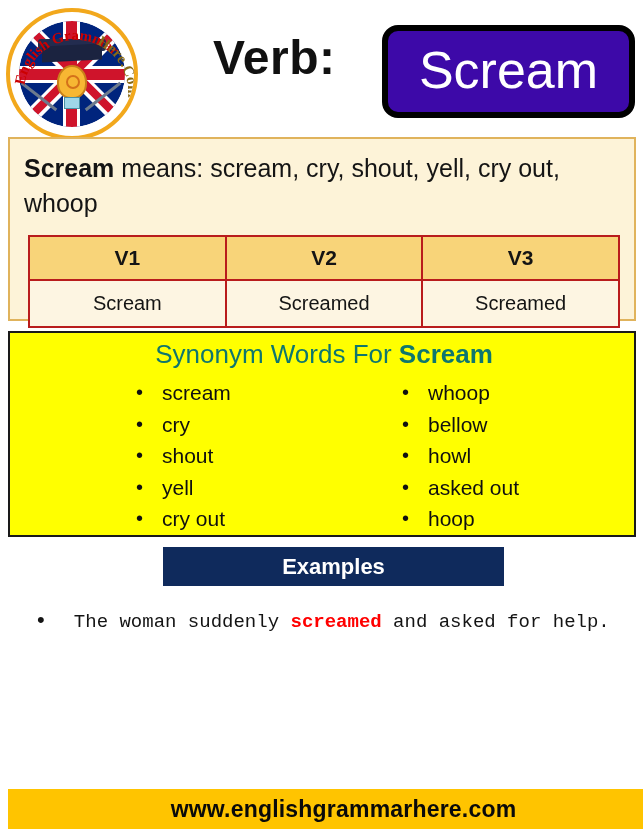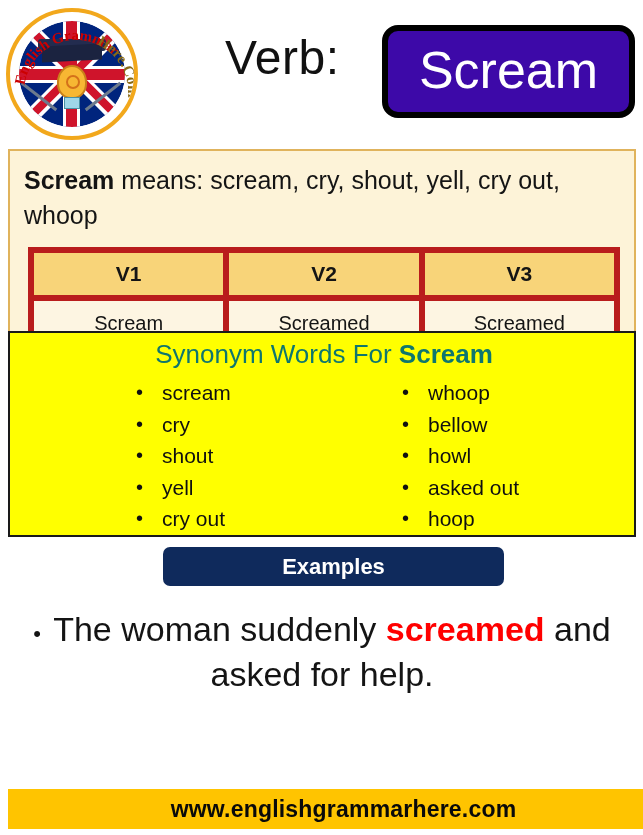--- a/index.html
+++ b/index.html
@@ -151,23 +151,23 @@
   .logo-text {
     position: absolute;
     left: 0; top: 0;
     width: 132px; height: 132px;
     z-index: 9;
   }
   .logo-text svg { display: block; }
 
   .verb-label {
     position: absolute;
-    left: 225px; top: 34px;
+    left: 213px; top: 34px;
     font-size: 48px;
-    font-weight: 400;
+    font-weight: 700;
     color: #111111;
     letter-spacing: 0.5px;
     line-height: 1;
   }
   .word-badge {
     position: absolute;
     left: 382px; top: 25px;
     width: 253px; height: 93px;
     background: #3d09a8;
     border: 6px solid #000000;
@@ -186,41 +186,40 @@
   }
 
   
   .meaning-box {
     position: absolute;
     left: 8px; top: 137px;
     width: 628px; height: 184px;
     background: #fdf3d8;
     border: 2px solid #e0b35c;
     box-sizing: border-box;
-    margin-top: 12px;
   }
   .meaning-text {
     position: absolute;
     left: 14px; top: 12px;
     width: 600px;
     font-size: 25px;
     line-height: 1.38;
     color: #141414;
   }
   .meaning-text b { font-weight: 700; }
 
   .verb-table {
     position: absolute;
     left: 18px; top: 96px;
     width: 592px;
     border-collapse: collapse;
     table-layout: fixed;
   }
   .verb-table th, .verb-table td {
-    border: 6px solid #b91c1c;
+    border: 2px solid #b91c1c;
     text-align: center;
     color: #141414;
   }
   .verb-table th {
     background: #f8d479;
     font-size: 21px;
     font-weight: 700;
     height: 40px;
   }
   .verb-table td {
@@ -275,41 +274,41 @@
 
   
   .examples-banner {
     position: absolute;
     left: 163px; top: 547px;
     width: 341px; height: 39px;
     background: #0f2a5c;
     display: flex;
     align-items: center;
     justify-content: center;
-    border-radius: 7px;
   }
   .examples-banner span {
     color: #ffffff;
     font-size: 22px;
     font-weight: 700;
   }
   .examples-list {
     position: absolute;
     left: 22px; top: 607px;
     width: 600px;
     list-style: none;
     margin: 0;
     padding: 0;
     text-align: center;
   }
   .examples-list li {
-    font-size: 34px;
+    font-size: 19px;
     line-height: 1.33;
     color: #141414;
     margin-bottom: 2px;
+    font-family: Liberation Mono, monospace;
   }
   .examples-list li::before {
     content: "\2022\00a0\00a0";
     font-size: 22px;
   }
   .examples-list b {
     color: #ff0000;
     font-weight: 700;
   }
 

